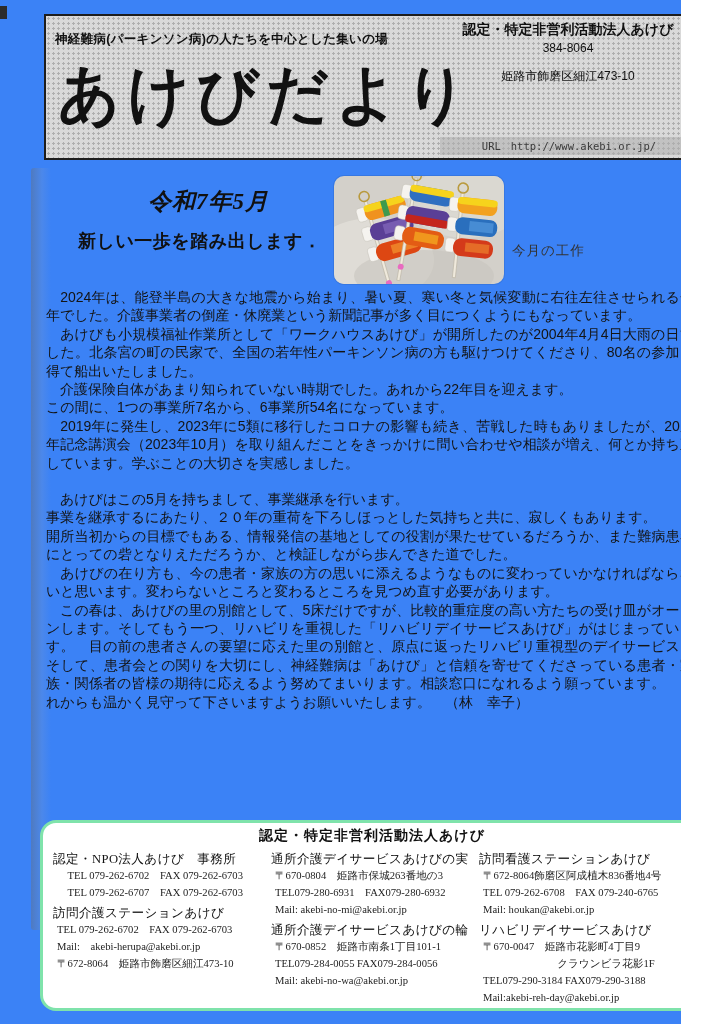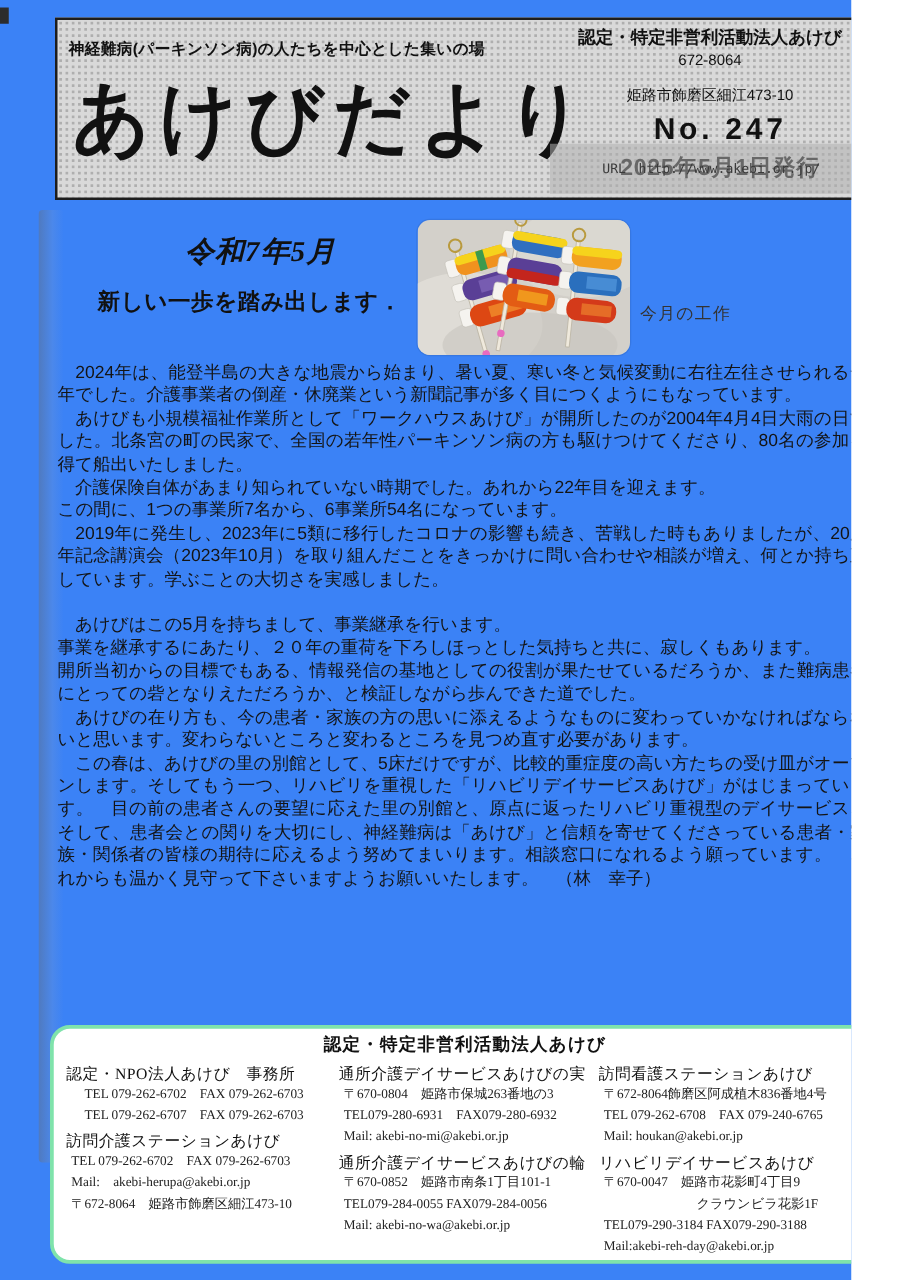--- a/index.html
+++ b/index.html
@@ -20,21 +20,21 @@
   .tagline{position:absolute;left:9px;top:15px;font-size:12.5px;font-weight:bold;letter-spacing:.3px;}
   .org-block{position:absolute;right:6px;top:5px;width:256px;text-align:center;line-height:1.25;}
   .org-name{font-size:14px;font-weight:bold;}
   .org-postal{font-size:12px;margin-top:2px;}
   .org-address{font-size:12px;margin-top:13px;}
   .np-title{position:absolute;left:12px;top:48px;font-size:61px;font-weight:900;letter-spacing:7px;
     line-height:1;font-family:"Liberation Sans",sans-serif;transform:scaleY(1.05);}
   .issue-block{position:absolute;right:46px;top:74px;text-align:center;}
   .issue-no{font-size:24px;font-weight:bold;letter-spacing:3px;}
   .issue-date{font-size:18.5px;font-weight:bold;margin-top:3px;letter-spacing:.5px;}
-  .url-strip{position:absolute;right:4px;bottom:3px;width:258px;padding:14px 4px;box-sizing:border-box;
+  .url-strip{position:absolute;right:4px;bottom:3px;width:258px;padding:3px 4px;box-sizing:border-box;
     background:rgba(175,175,175,.55);text-align:center;
     font-family:"DejaVu Sans Mono",monospace;font-size:10.5px;color:#3a3a3a;}
   .url-strip .lbl{margin-right:10px;}
 
   
   .date-heading{position:absolute;left:148px;top:186px;font-size:23px;font-weight:bold;font-style:italic;
     font-family:"Liberation Serif",serif;letter-spacing:1px;}
   .lead{position:absolute;left:78px;top:229px;font-size:18px;font-weight:bold;letter-spacing:.5px;}
   .photo{position:absolute;left:334px;top:176px;width:170px;height:108px;border-radius:10px;overflow:hidden;
     box-shadow:0 0 0 1px rgba(0,0,0,.08);}
@@ -63,28 +63,24 @@
 <body>
 
 <div class="page">
 
   <div class="corner-mark"></div>
 
   <div class="masthead">
     <div class="tagline">神経難病(パーキンソン病)の人たちを中心とした集いの場</div>
     <div class="org-block">
       <div class="org-name">認定・特定非営利活動法人あけび</div>
-      <div class="org-postal">672-8064</div>
+      <div class="org-postal">384-8064</div>
       <div class="org-address">姫路市飾磨区細江473-10</div>
     </div>
     <div class="np-title">あけびだより</div>
-    <div class="issue-block">
-      <div class="issue-no">No. 247</div>
-      <div class="issue-date">2025年5月1日発行</div>
-    </div>
     <div class="url-strip">
       <span class="lbl">URL</span><span>http://www.akebi.or.jp/</span>
     </div>
   </div>
 
   <div class="scan-shadow"></div>
 
   <div class="date-heading">令和7年5月</div>
   <div class="lead">新しい一歩を踏み出します．</div>
 

